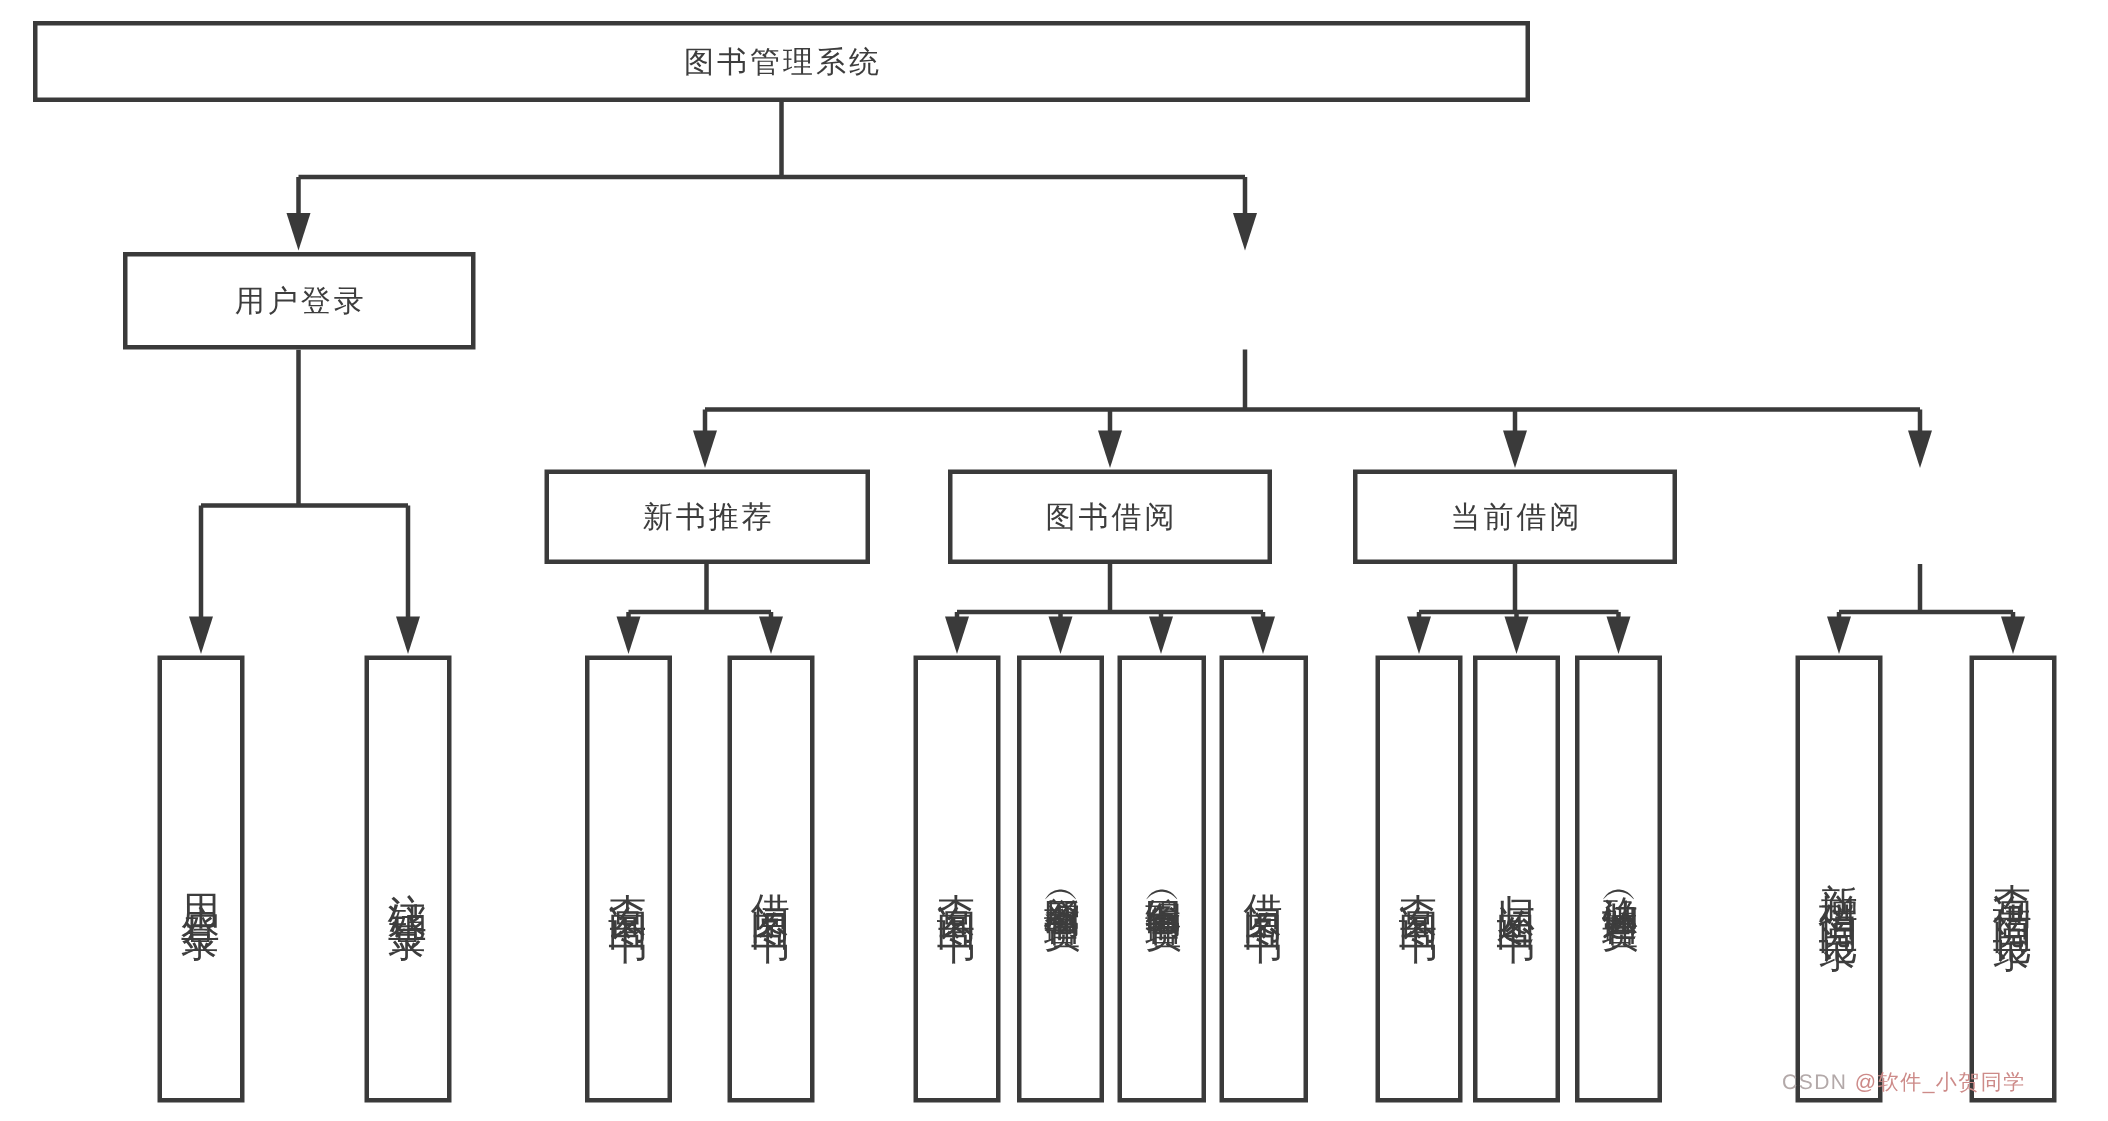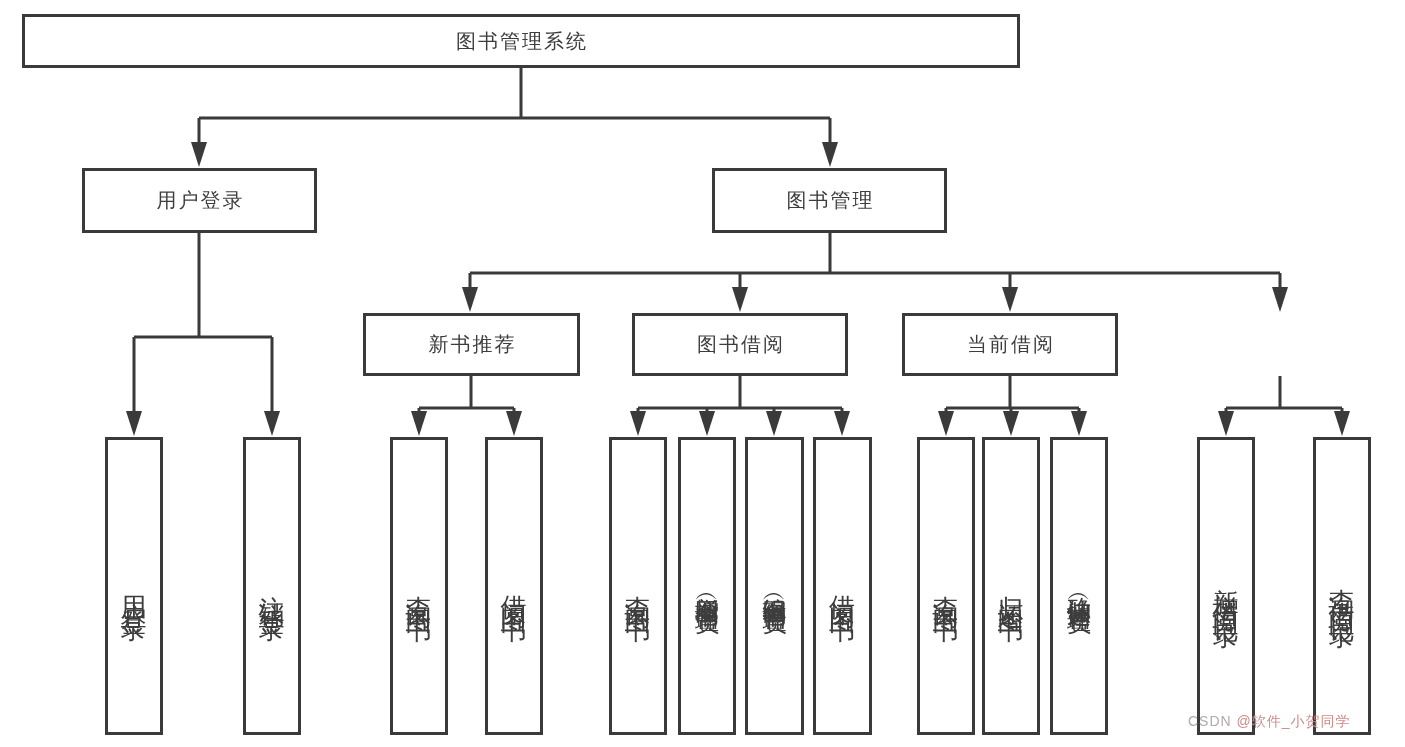--- a/index.html
+++ b/index.html
@@ -106,23 +106,20 @@
     </g>
   </svg>
 
   <div class="node" style="left:22px; top:14px; width:998px; height:54px;">
     <span class="hlabel">图书管理系统</span>
   </div>
 
   <div class="node" style="left:82px; top:168px; width:235px; height:65px;">
     <span class="hlabel">用户登录</span>
   </div>
-  <div class="node" style="left:712px; top:168px; width:235px; height:65px;">
-    <span class="hlabel">图书管理</span>
-  </div>
 
   <div class="node" style="left:363px; top:313px; width:217px; height:63px;">
     <span class="hlabel">新书推荐</span>
   </div>
   <div class="node" style="left:632px; top:313px; width:216px; height:63px;">
     <span class="hlabel">图书借阅</span>
   </div>
   <div class="node" style="left:902px; top:313px; width:216px; height:63px;">
     <span class="hlabel">当前借阅</span>
   </div>

